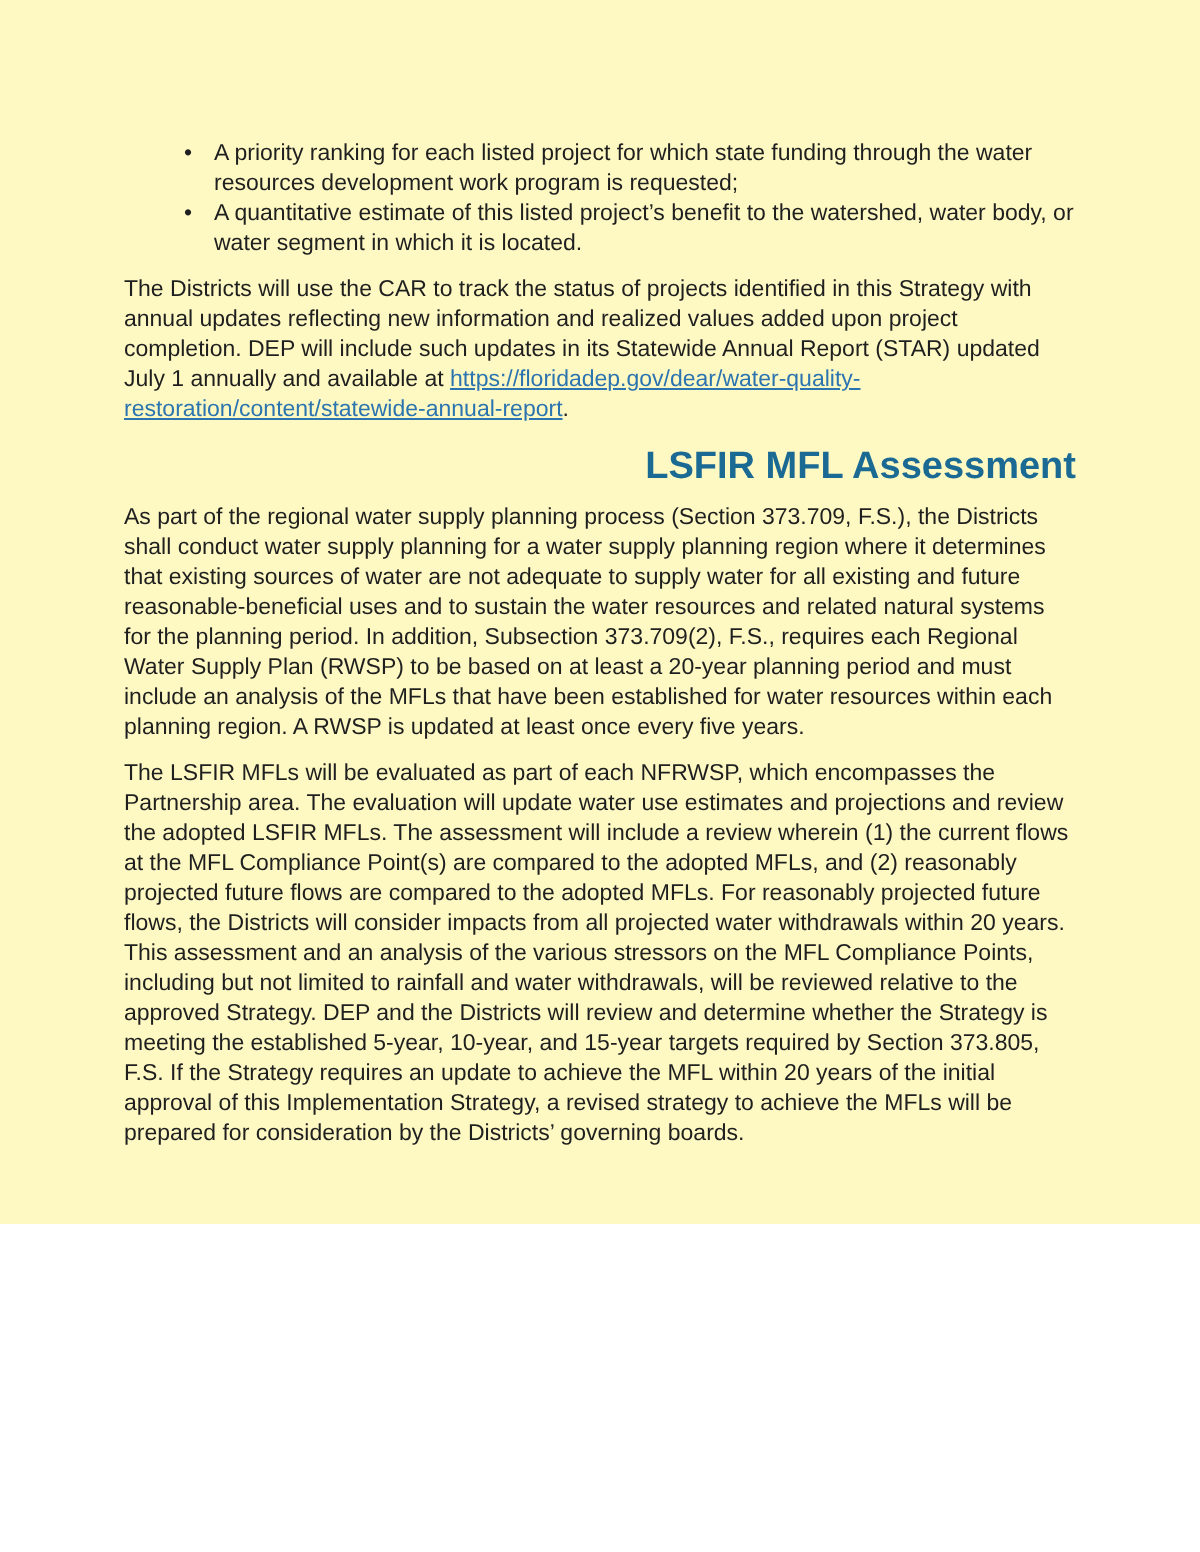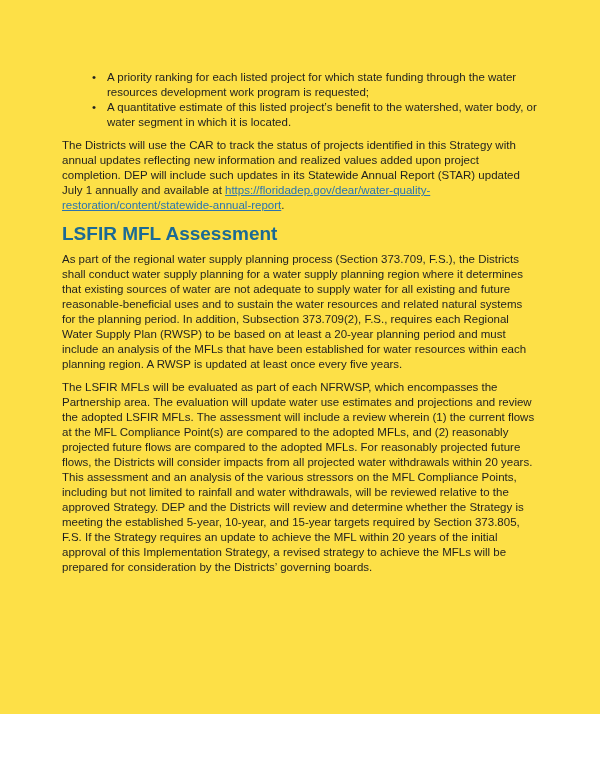--- a/index.html
+++ b/index.html
@@ -1,21 +1,21 @@
 <!DOCTYPE html>
 <html><head>
 <meta charset="utf-8">
 <style>
   * { box-sizing: border-box; }
   html, body { margin: 0; padding: 0; background: #ffffff; }
   .page {
     position: relative;
     width: 600px;
-    height: 714px;
-    background: #fde047;
+    height: 612px;
+    background: #fef9c3;
     font-family: "Liberation Sans", "DejaVu Sans", sans-serif;
     color: #1f1f1f;
     overflow: hidden;
   }
   .content {
     position: absolute;
     left: 62px;
     top: 70px;
     width: 476px;
     font-size: 11.5px;
@@ -43,20 +43,21 @@
   p.body-para {
     margin: 8px 0 0 0;
     white-space: pre-wrap;
   }
   h1.section-heading {
     margin: 10px 0 0 0;
     font-size: 19px;
     line-height: 22px;
     font-weight: bold;
     color: #1b6a94;
+    text-align: right;
   }
   p.after-heading { margin-top: 7px; }
   a.doc-link {
     color: #2b74b0;
     text-decoration: underline;
     word-break: break-word;
     cursor: pointer;
   }
   .footer-page-number {
     position: absolute;

